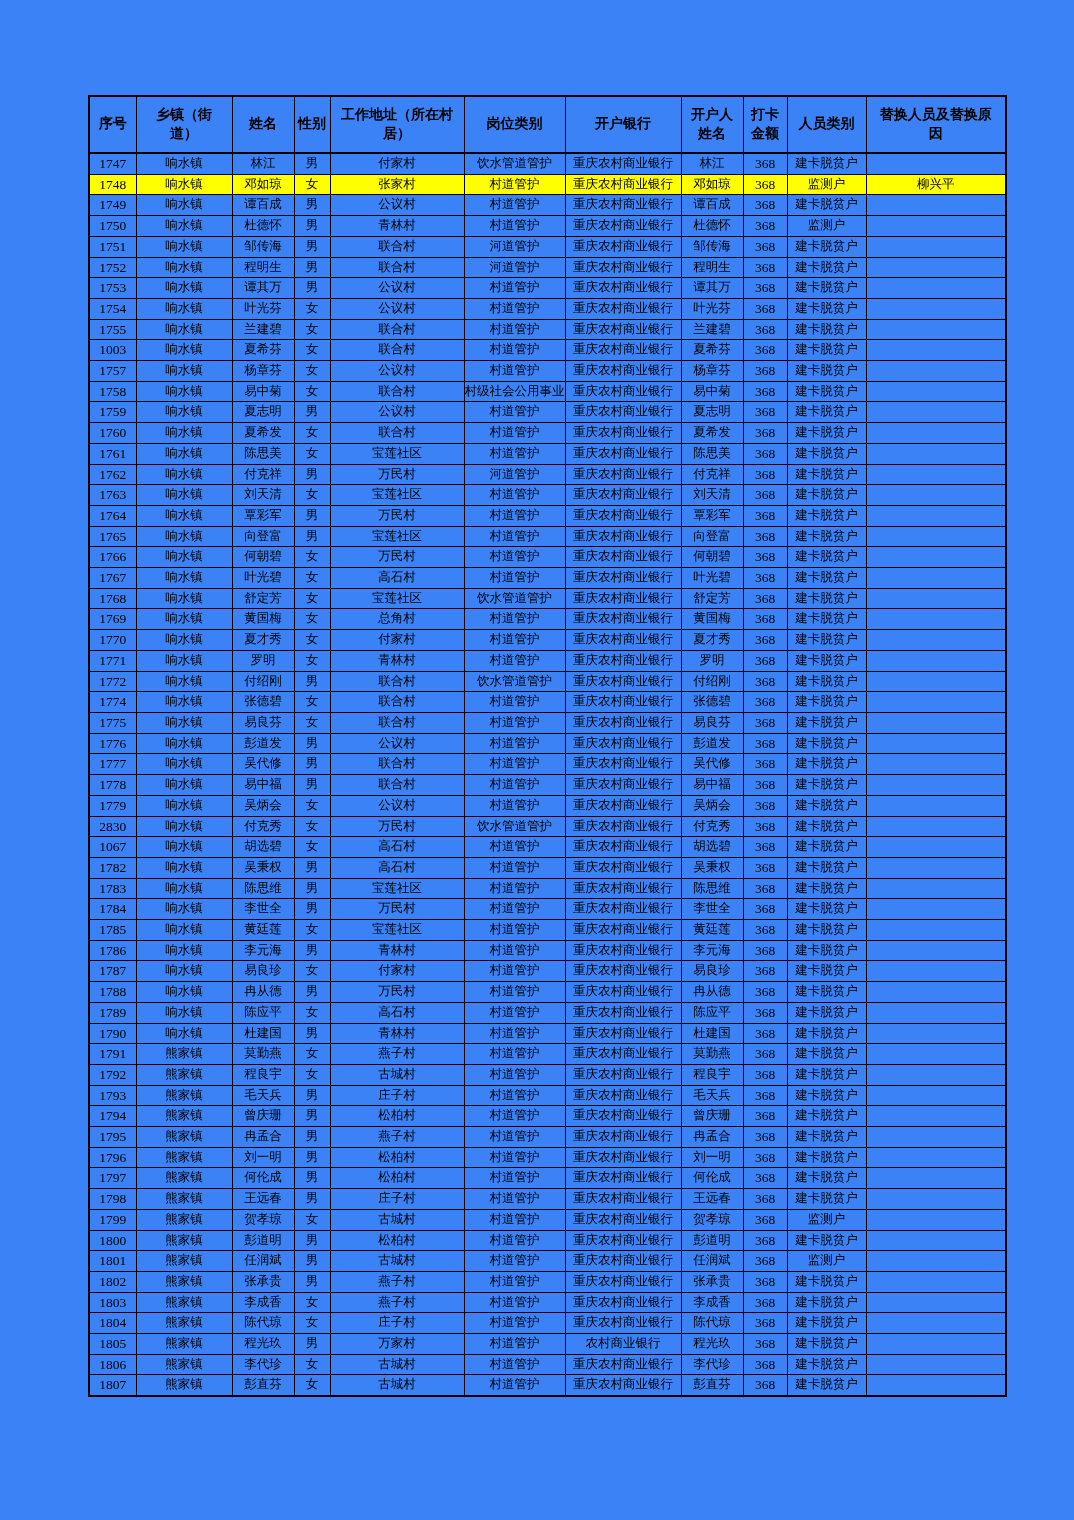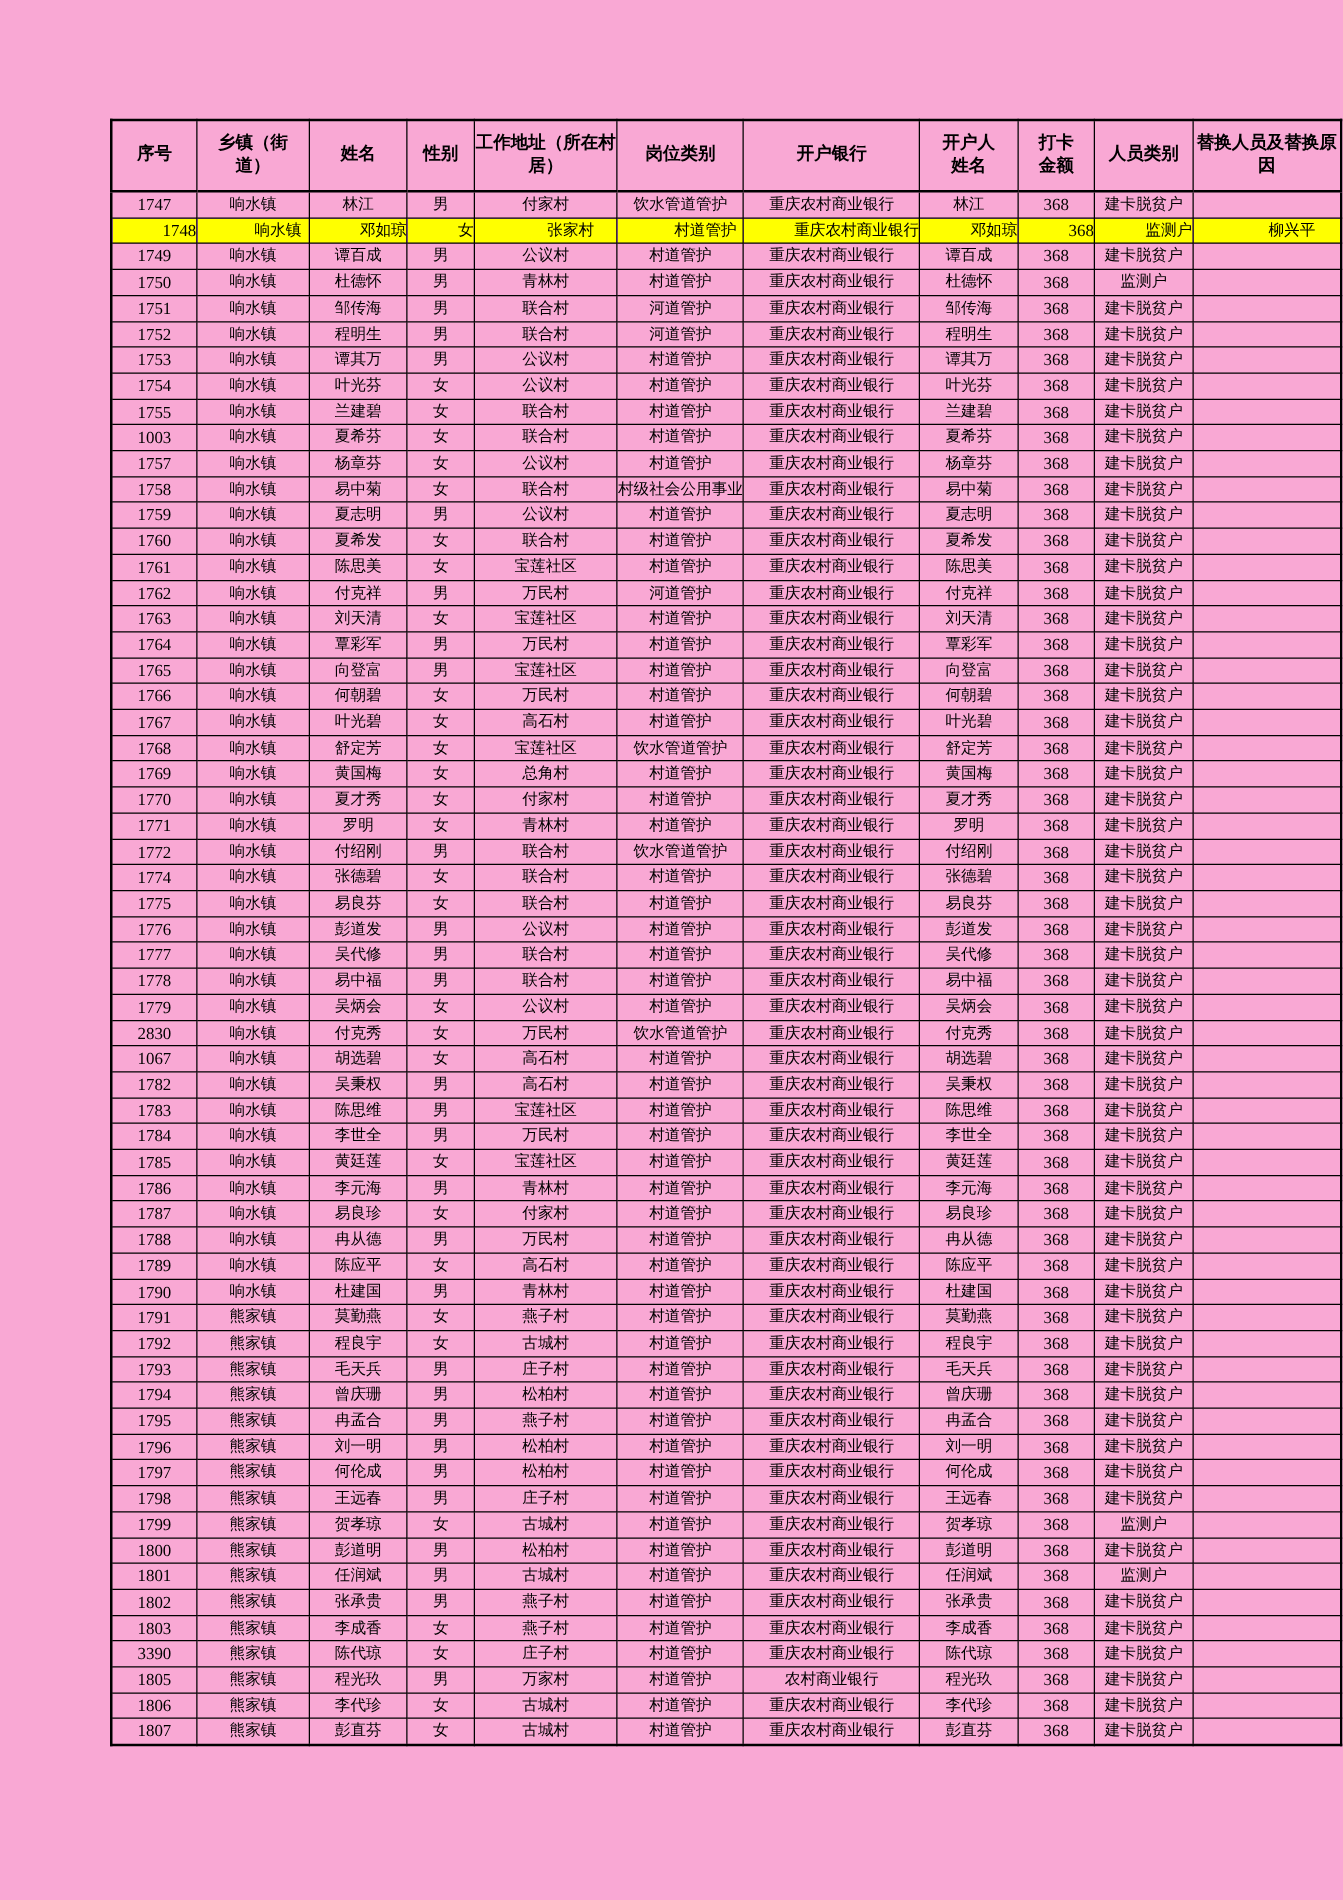--- a/index.html
+++ b/index.html
@@ -41,23 +41,23 @@
   .roster tbody td {
     font-size: 12.5px;
     height: 19.7px;
     line-height: 19.7px;
     white-space: nowrap;
   }
   .roster td.col-serial, .roster td.col-amount {
     font-family: "Liberation Serif", "DejaVu Serif", serif;
     font-size: 13.5px;
   }
-  .roster tr.hl td { background: #ffff00; padding-left: 40px; }
+  .roster tr.hl td { background: #ffff00; }
 </style>
-<style>.roster tr.hl td { background: #ffff00; }body, .page { background: #f9a8d4; }</style></head>
+<style>.roster tr.hl td { background: #ffff00; }body, .page { background: #3b82f6; }</style></head>
 <body>
 
 <div class="page">
   <table class="roster">
     <colgroup>
       <col style="width:47px">
         <col style="width:96px">
         <col style="width:62px">
       <col style="width:36px">
         <col style="width:134px">
@@ -811,21 +811,21 @@
           <td class="col-gender">女</td>
           <td class="col-work-address">燕子村</td>
           <td class="col-position-type">村道管护</td>
           <td class="col-bank">重庆农村商业银行</td>
           <td class="col-account-holder">李成香</td>
           <td class="col-amount">368</td>
           <td class="col-person-category">建卡脱贫户</td>
           <td class="col-replacement"></td>
         </tr>
         <tr>
-          <td class="col-serial">3390</td>
+          <td class="col-serial">1804</td>
           <td class="col-township">熊家镇</td>
           <td class="col-name">陈代琼</td>
           <td class="col-gender">女</td>
           <td class="col-work-address">庄子村</td>
           <td class="col-position-type">村道管护</td>
           <td class="col-bank">重庆农村商业银行</td>
           <td class="col-account-holder">陈代琼</td>
           <td class="col-amount">368</td>
           <td class="col-person-category">建卡脱贫户</td>
           <td class="col-replacement"></td>

